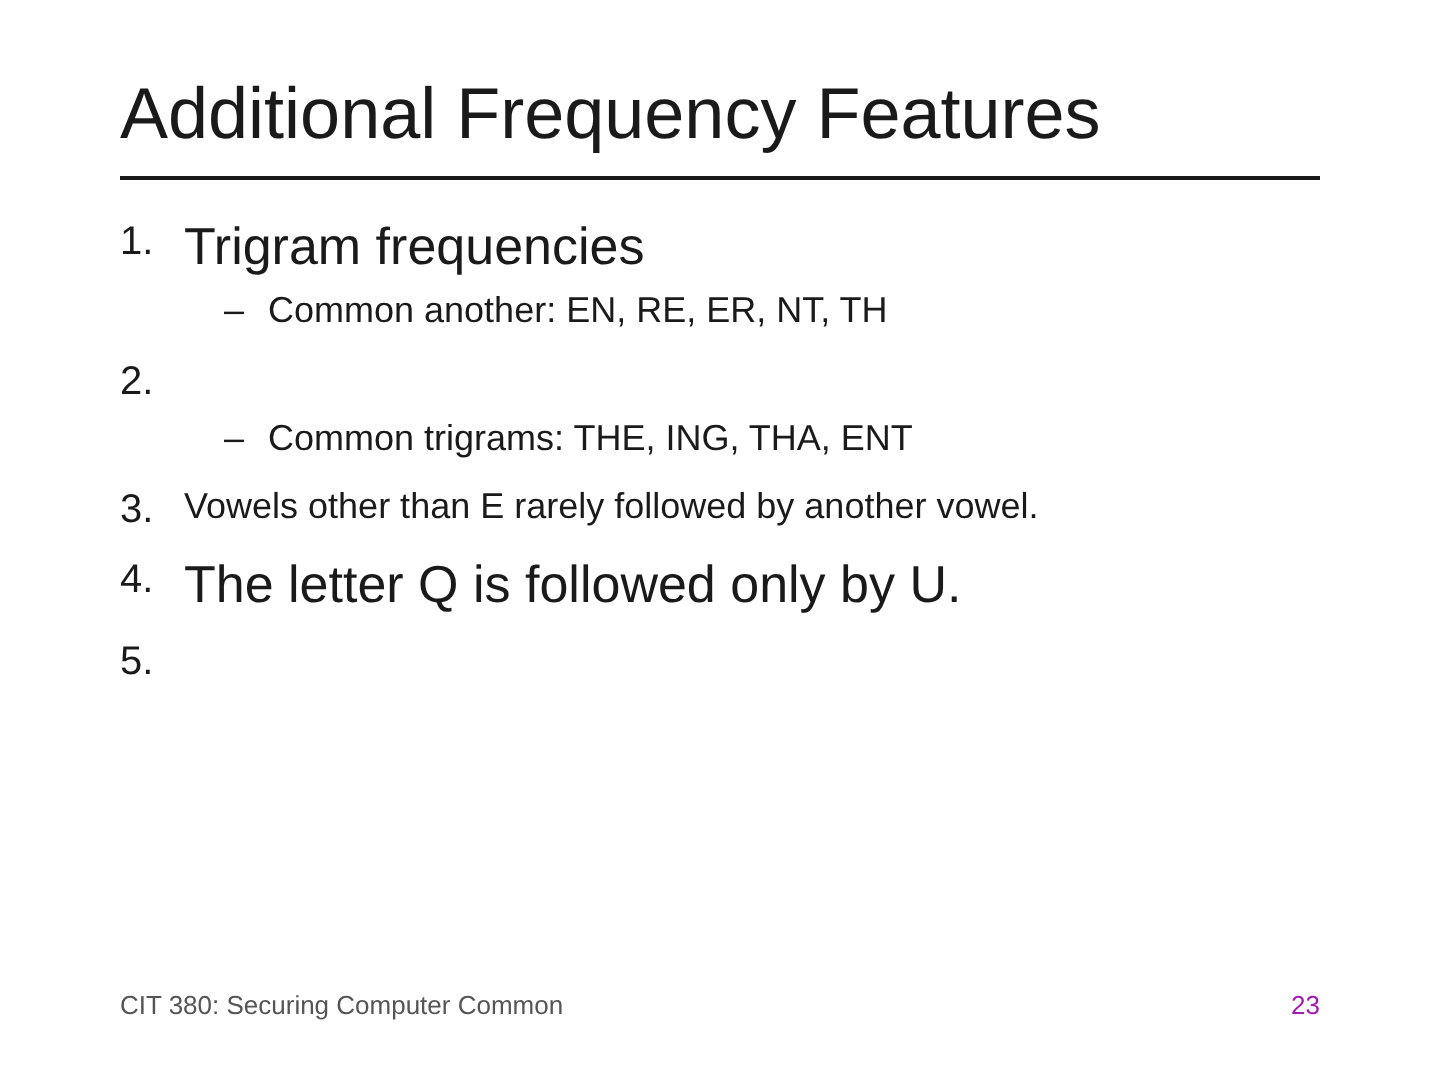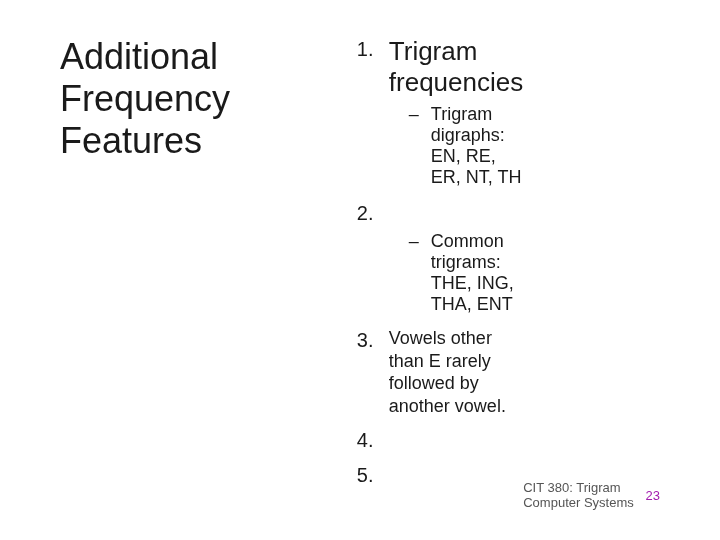--- a/index.html
+++ b/index.html
@@ -11,21 +11,21 @@
       font-family: Georgia, 'Times New Roman', serif;
       color: #1a1a1a;
       overflow: hidden;
     }
 
     .slide {
       width: 720px;
       height: 540px;
       padding: 36px 60px 30px 60px;
       display: flex;
-      flex-direction: row;
+      flex-direction: column;
     }
 
     .title {
       font-size: 36px;
       font-weight: normal;
       font-family: Arial, Helvetica, sans-serif;
       color: #1a1a1a;
       margin-bottom: 10px;
       letter-spacing: 0;
     }
@@ -123,21 +123,21 @@
 
   <div class="content">
 
     <div class="item-block">
       <div class="numbered-item">
         <span class="item-number">1.</span>
         <span class="item-text large">Trigram frequencies</span>
       </div>
       <div class="sub-item">
         <span class="sub-dash">–</span>
-        <span class="sub-text">Trigram digraphs: EN, RE, ER, NT, TH</span>
+        <span class="sub-text">Common another: EN, RE, ER, NT, TH</span>
       </div>
     </div>
 
     <div class="item-block">
       <div class="numbered-item">
         <span class="item-number">2.</span>
       </div>
       <div class="sub-item">
         <span class="sub-dash">–</span>
         <span class="sub-text">Common trigrams: THE, ING, THA, ENT</span>
@@ -147,28 +147,29 @@
     <div class="item-block">
       <div class="numbered-item" style="align-items: flex-start;">
         <span class="item-number">3.</span>
         <span class="multi-line-text">Vowels other than E rarely followed by another vowel.</span>
       </div>
     </div>
 
     <div class="item-block">
       <div class="numbered-item">
         <span class="item-number">4.</span>
+        <span class="item-text large">The letter Q is followed only by U.</span>
       </div>
     </div>
 
     <div class="item-block">
       <div class="numbered-item">
         <span class="item-number">5.</span>
       </div>
     </div>
 
   </div>
 
   <div class="footer">
-    <span class="footer-title">CIT 380: Trigram Computer Systems</span>
+    <span class="footer-title">CIT 380: Securing Computer Common</span>
     <span class="footer-page">23</span>
   </div>
 </div>
 
 </body></html>

